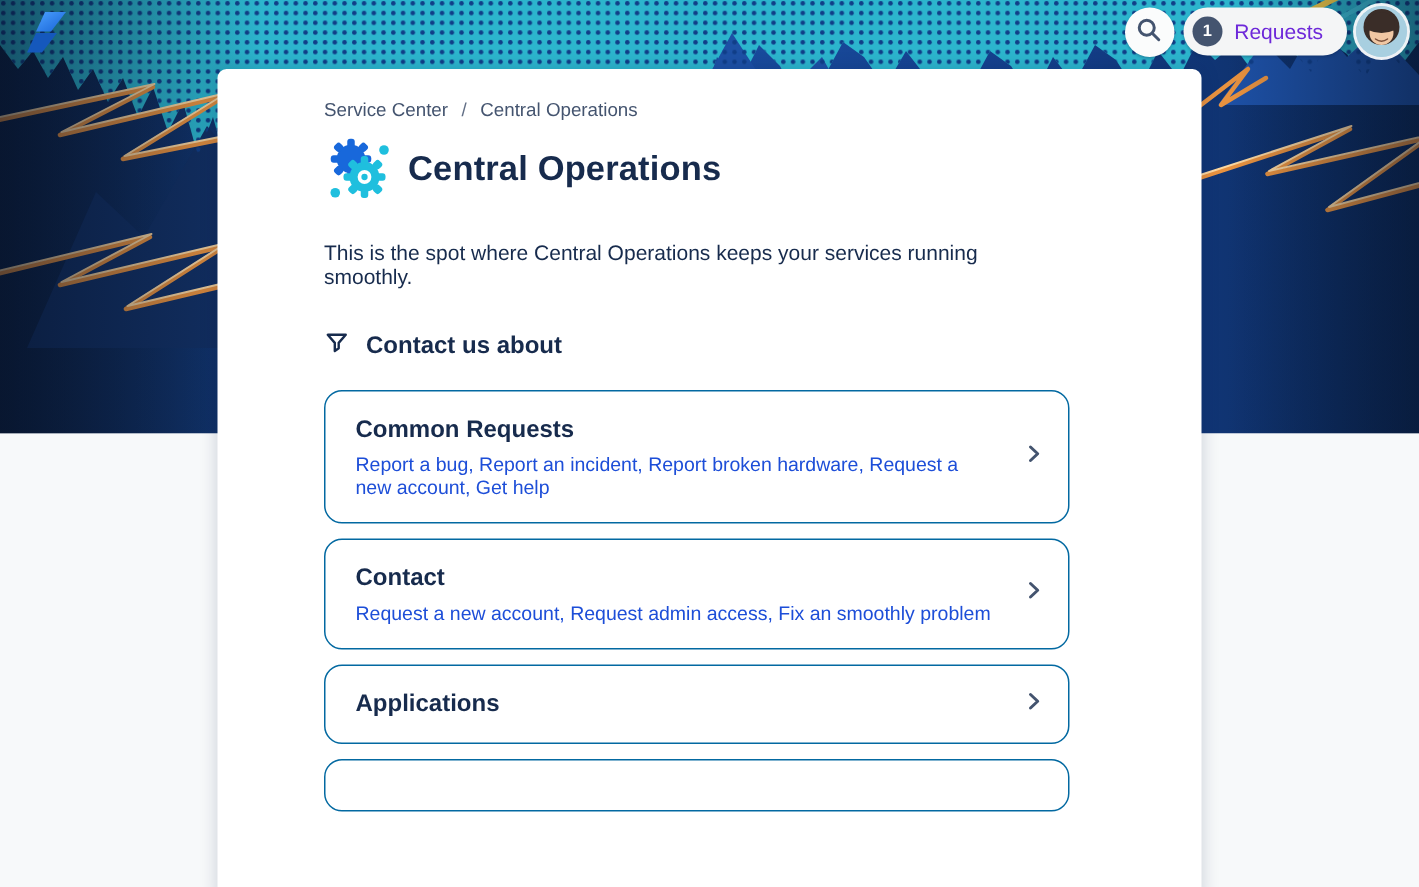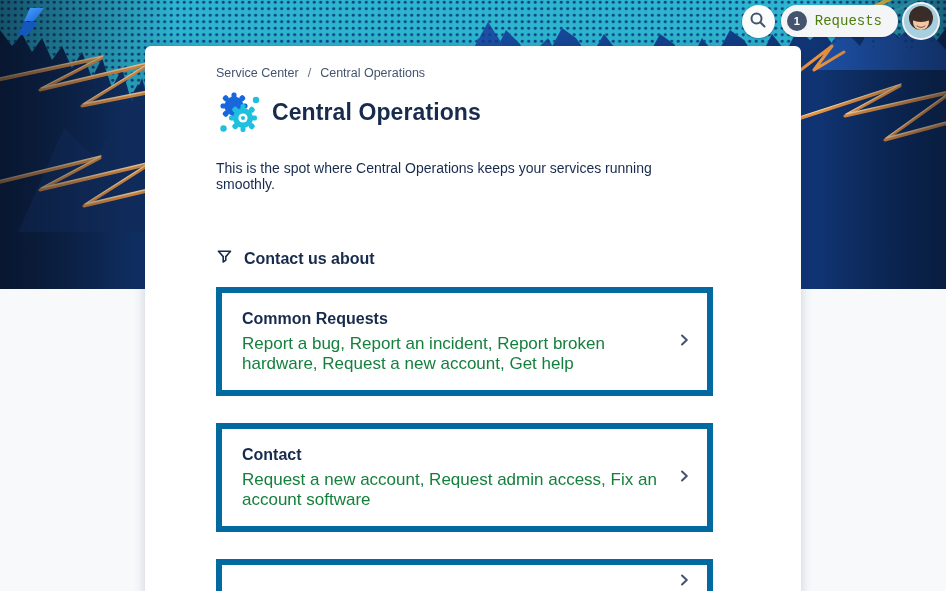--- a/index.html
+++ b/index.html
@@ -13,48 +13,48 @@
   
   .topbar { position:absolute; right:8px; top:4px; display:flex; align-items:center; gap:6px; z-index:30; }
   .search-btn { width:33px; height:33px; border-radius:50%; background:#FBFCFC; border:none;
     display:flex; align-items:center; justify-content:center; cursor:pointer;
     box-shadow:0 1px 2px rgba(9,30,66,.3); }
   .requests-btn { height:32px; border:none; border-radius:16px; background:#F4F5F6;
     display:flex; align-items:center; gap:8px; padding:0 16px 0 6px; cursor:pointer;
     box-shadow:0 1px 2px rgba(9,30,66,.3); }
   .requests-badge { width:20px; height:20px; border-radius:50%; background:#44546F; color:#fff;
     font-size:11px; font-weight:700; display:flex; align-items:center; justify-content:center; }
-  .requests-label { font-size:14px; color:#4d7c0f; font-weight:400;font-family:Liberation Mono, monospace; }
+  .requests-label { font-size:14px; color:#6d28d9; font-weight:400; }
   .avatar-btn { width:34px; height:34px; border-radius:50%; border:none; padding:0; cursor:pointer;
     overflow:hidden; box-shadow:0 0 0 2px rgba(250,251,252,.95); background:#A8CFE0; }
 
   
   .main-card { position:absolute; left:145px; top:46px; width:656px; height:554px;
     background:#fff; border-radius:6px 6px 0 0; z-index:20;
     box-shadow:0 0 12px rgba(9,30,66,.18); }
   .content { padding:20px 88px 0 71px; }
 
   .breadcrumb { display:flex; align-items:center; gap:9px; font-size:12.5px; color:#44546F; }
   .breadcrumb .crumb { cursor:pointer; }
   .breadcrumb .sep { color:#626F86; }
 
   .hero { display:flex; align-items:center; gap:11px; margin-top:10px; }
   .hero-logo { width:45px; height:45px; flex:0 0 auto; }
   .page-title { font-size:23px; font-weight:600; color:#172B4D; letter-spacing:.1px; }
 
   .page-desc { margin-top:25px; font-size:14px; color:#172B4D; }
 
-  .section-head { margin-top:56px; display:flex; align-items:center; gap:11px; }
+  .section-head { margin-top:28px; display:flex; align-items:center; gap:11px; }
   .section-title { font-size:16px; font-weight:700; color:#172B4D; }
 
   .card-list { margin-top:18px; }
-  .topic-card { position:relative; border:6px solid #0369a1; border-radius:0; background:#fff;
-    padding:17px 48px 16px 20px; margin-bottom:27px; cursor:pointer; }
+  .topic-card { position:relative; border:1px solid #0369a1; border-radius:12px; background:#fff;
+    padding:17px 48px 16px 20px; margin-bottom:10px; cursor:pointer; }
   .topic-title { font-size:16px; font-weight:700; color:#172B4D; }
-  .topic-sub { margin-top:6px; font-size:17px; color:#15803d; }
+  .topic-sub { margin-top:6px; font-size:13px; color:#1d4ed8; }
   .topic-chevron { position:absolute; right:14px; top:50%; transform:translateY(-50%); }
 </style>
 </head>
 <body>
 
 <div class="banner">
   <svg width="946" height="289" viewBox="0 0 946 289">
     <defs>
       <linearGradient id="bgGrad" x1="0" y1="0" x2="1" y2="0">
         <stop offset="0" stop-color="#0C1F3F"></stop>
@@ -209,29 +209,30 @@
         <div class="topic-sub">Report a bug, Report an incident, Report broken hardware, Request a new account, Get help</div>
         <span class="topic-chevron">
           <svg width="18" height="18" viewBox="0 0 18 18" fill="none">
             <path d="M7 4.5 L11.8 9 L7 13.5" stroke="#44546F" stroke-width="2" stroke-linecap="round" stroke-linejoin="round"></path>
           </svg>
         </span>
       </div>
 
       <div class="topic-card">
         <div class="topic-title">Contact</div>
-        <div class="topic-sub">Request a new account, Request admin access, Fix an account software</div>
+        <div class="topic-sub">Request a new account, Request admin access, Fix an smoothly problem</div>
         <span class="topic-chevron">
           <svg width="18" height="18" viewBox="0 0 18 18" fill="none">
             <path d="M7 4.5 L11.8 9 L7 13.5" stroke="#44546F" stroke-width="2" stroke-linecap="round" stroke-linejoin="round"></path>
           </svg>
         </span>
       </div>
 
       <div class="topic-card">
+        <div class="topic-title">Applications</div>
         <span class="topic-chevron">
           <svg width="18" height="18" viewBox="0 0 18 18" fill="none">
             <path d="M7 4.5 L11.8 9 L7 13.5" stroke="#44546F" stroke-width="2" stroke-linecap="round" stroke-linejoin="round"></path>
           </svg>
         </span>
       </div>
 
       <div class="topic-card">
         
         

